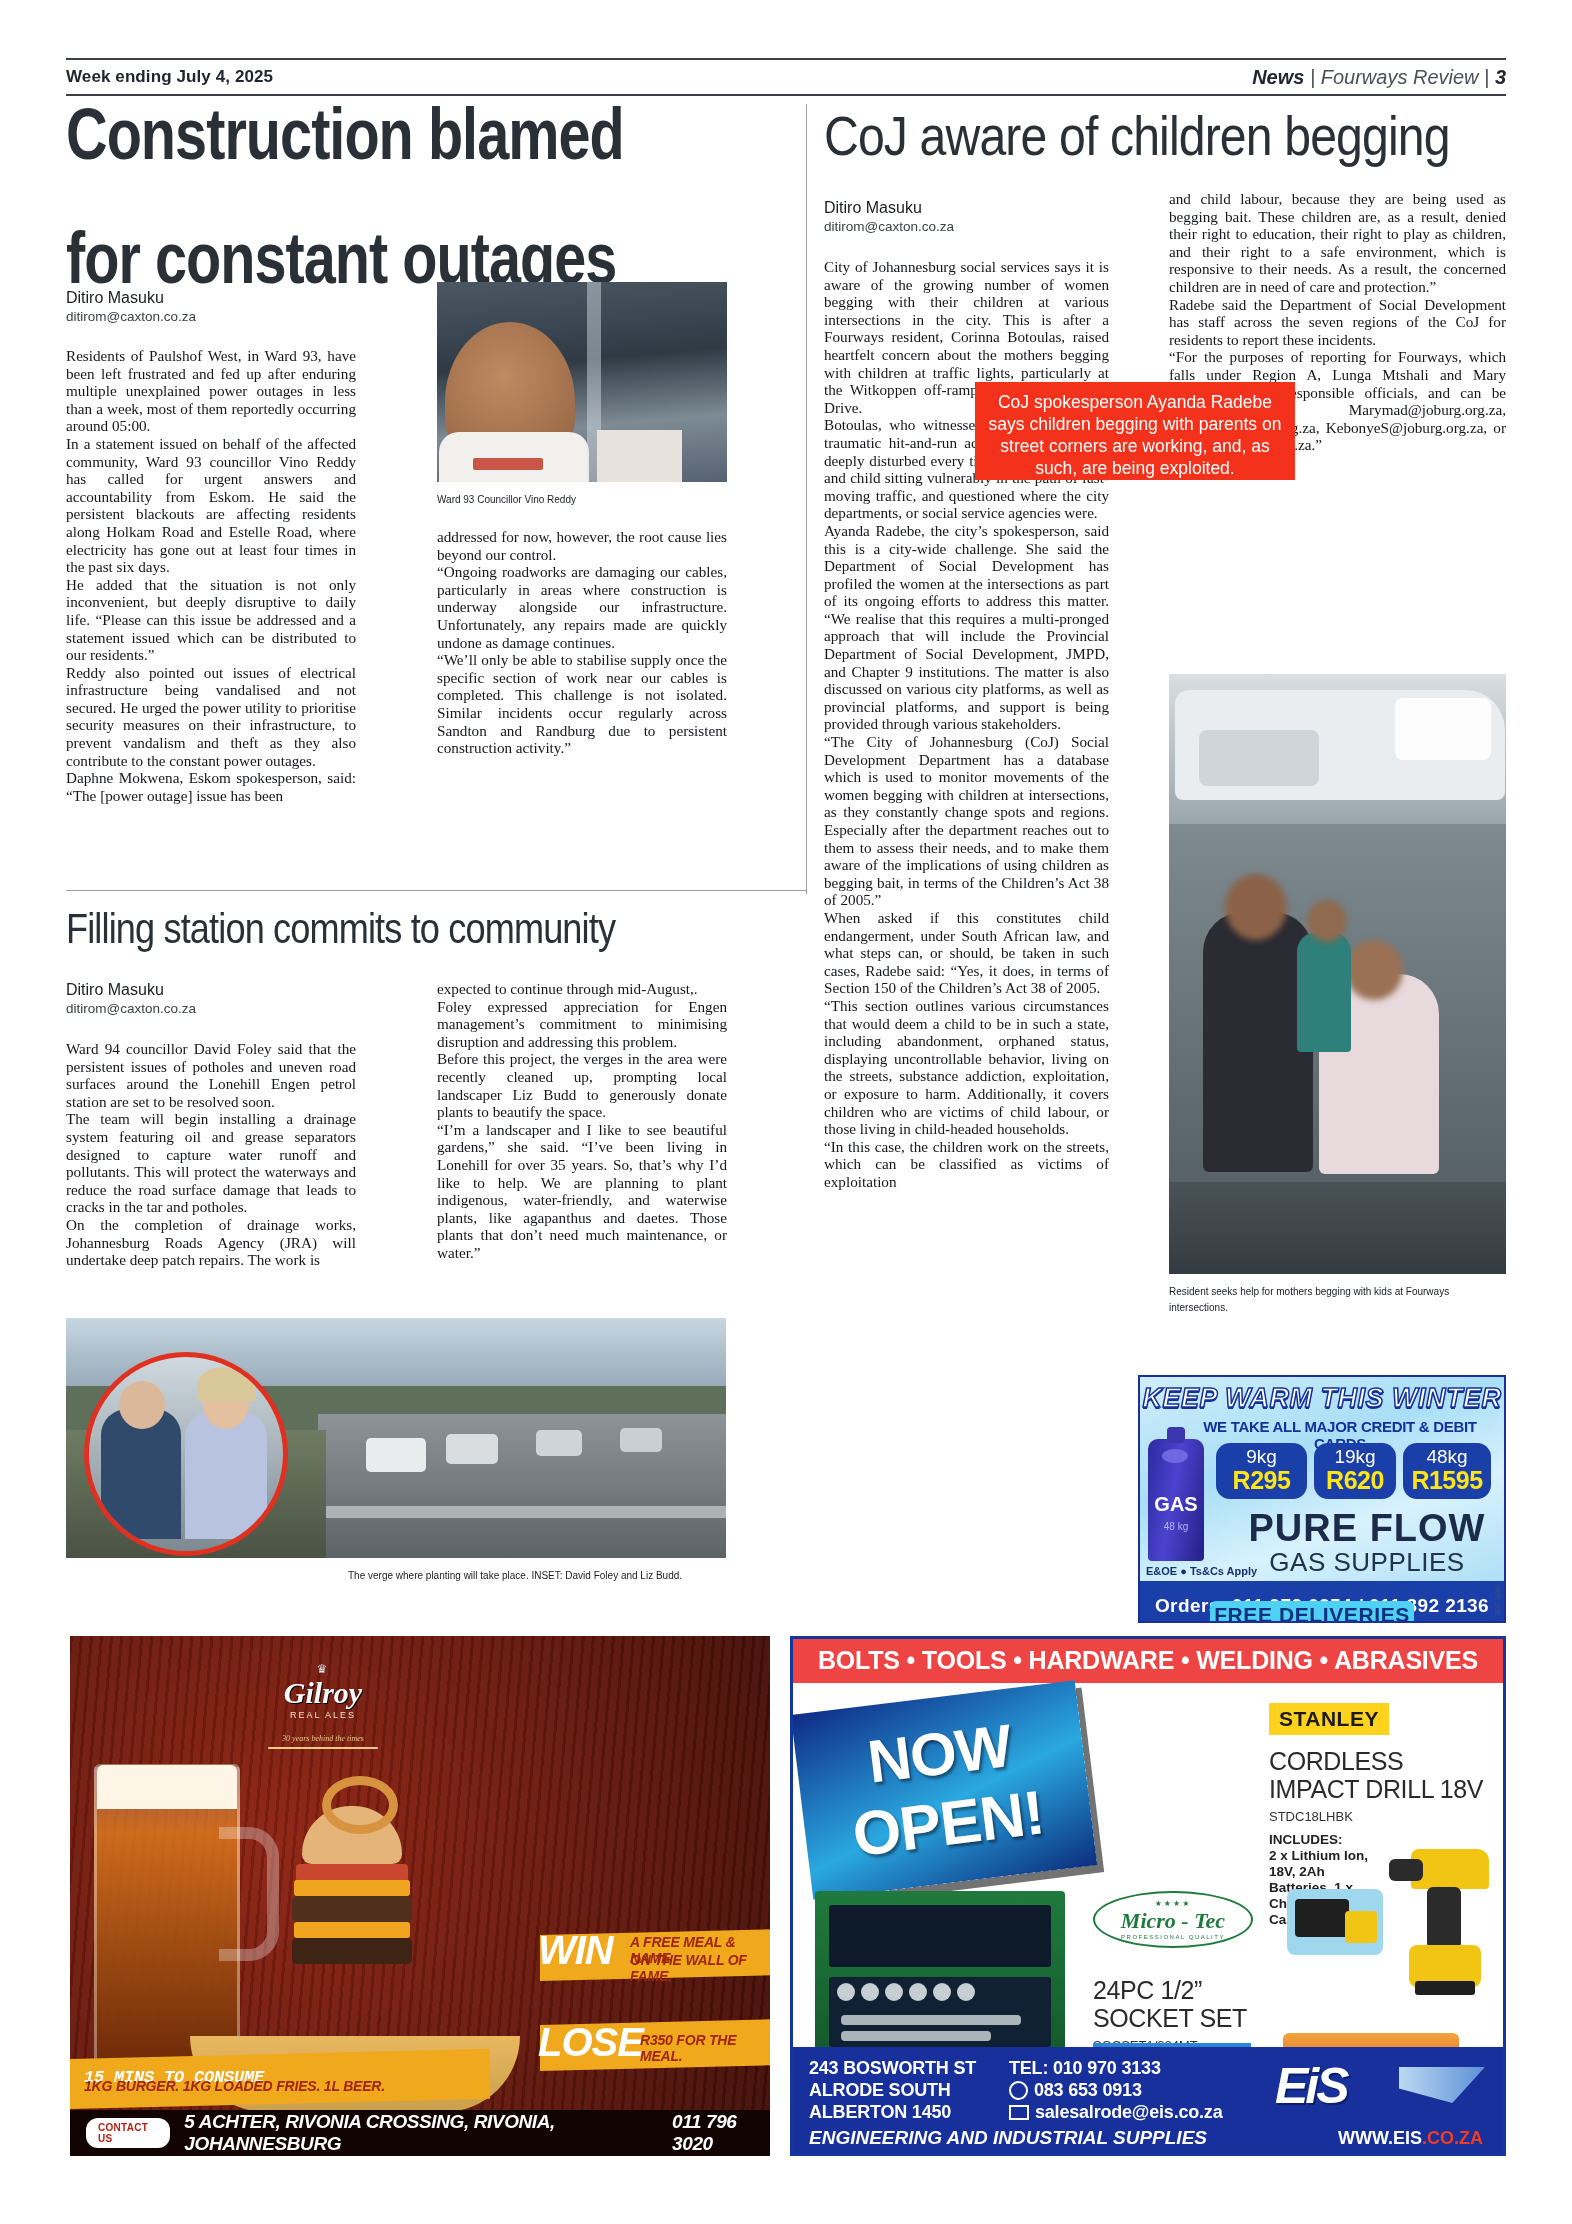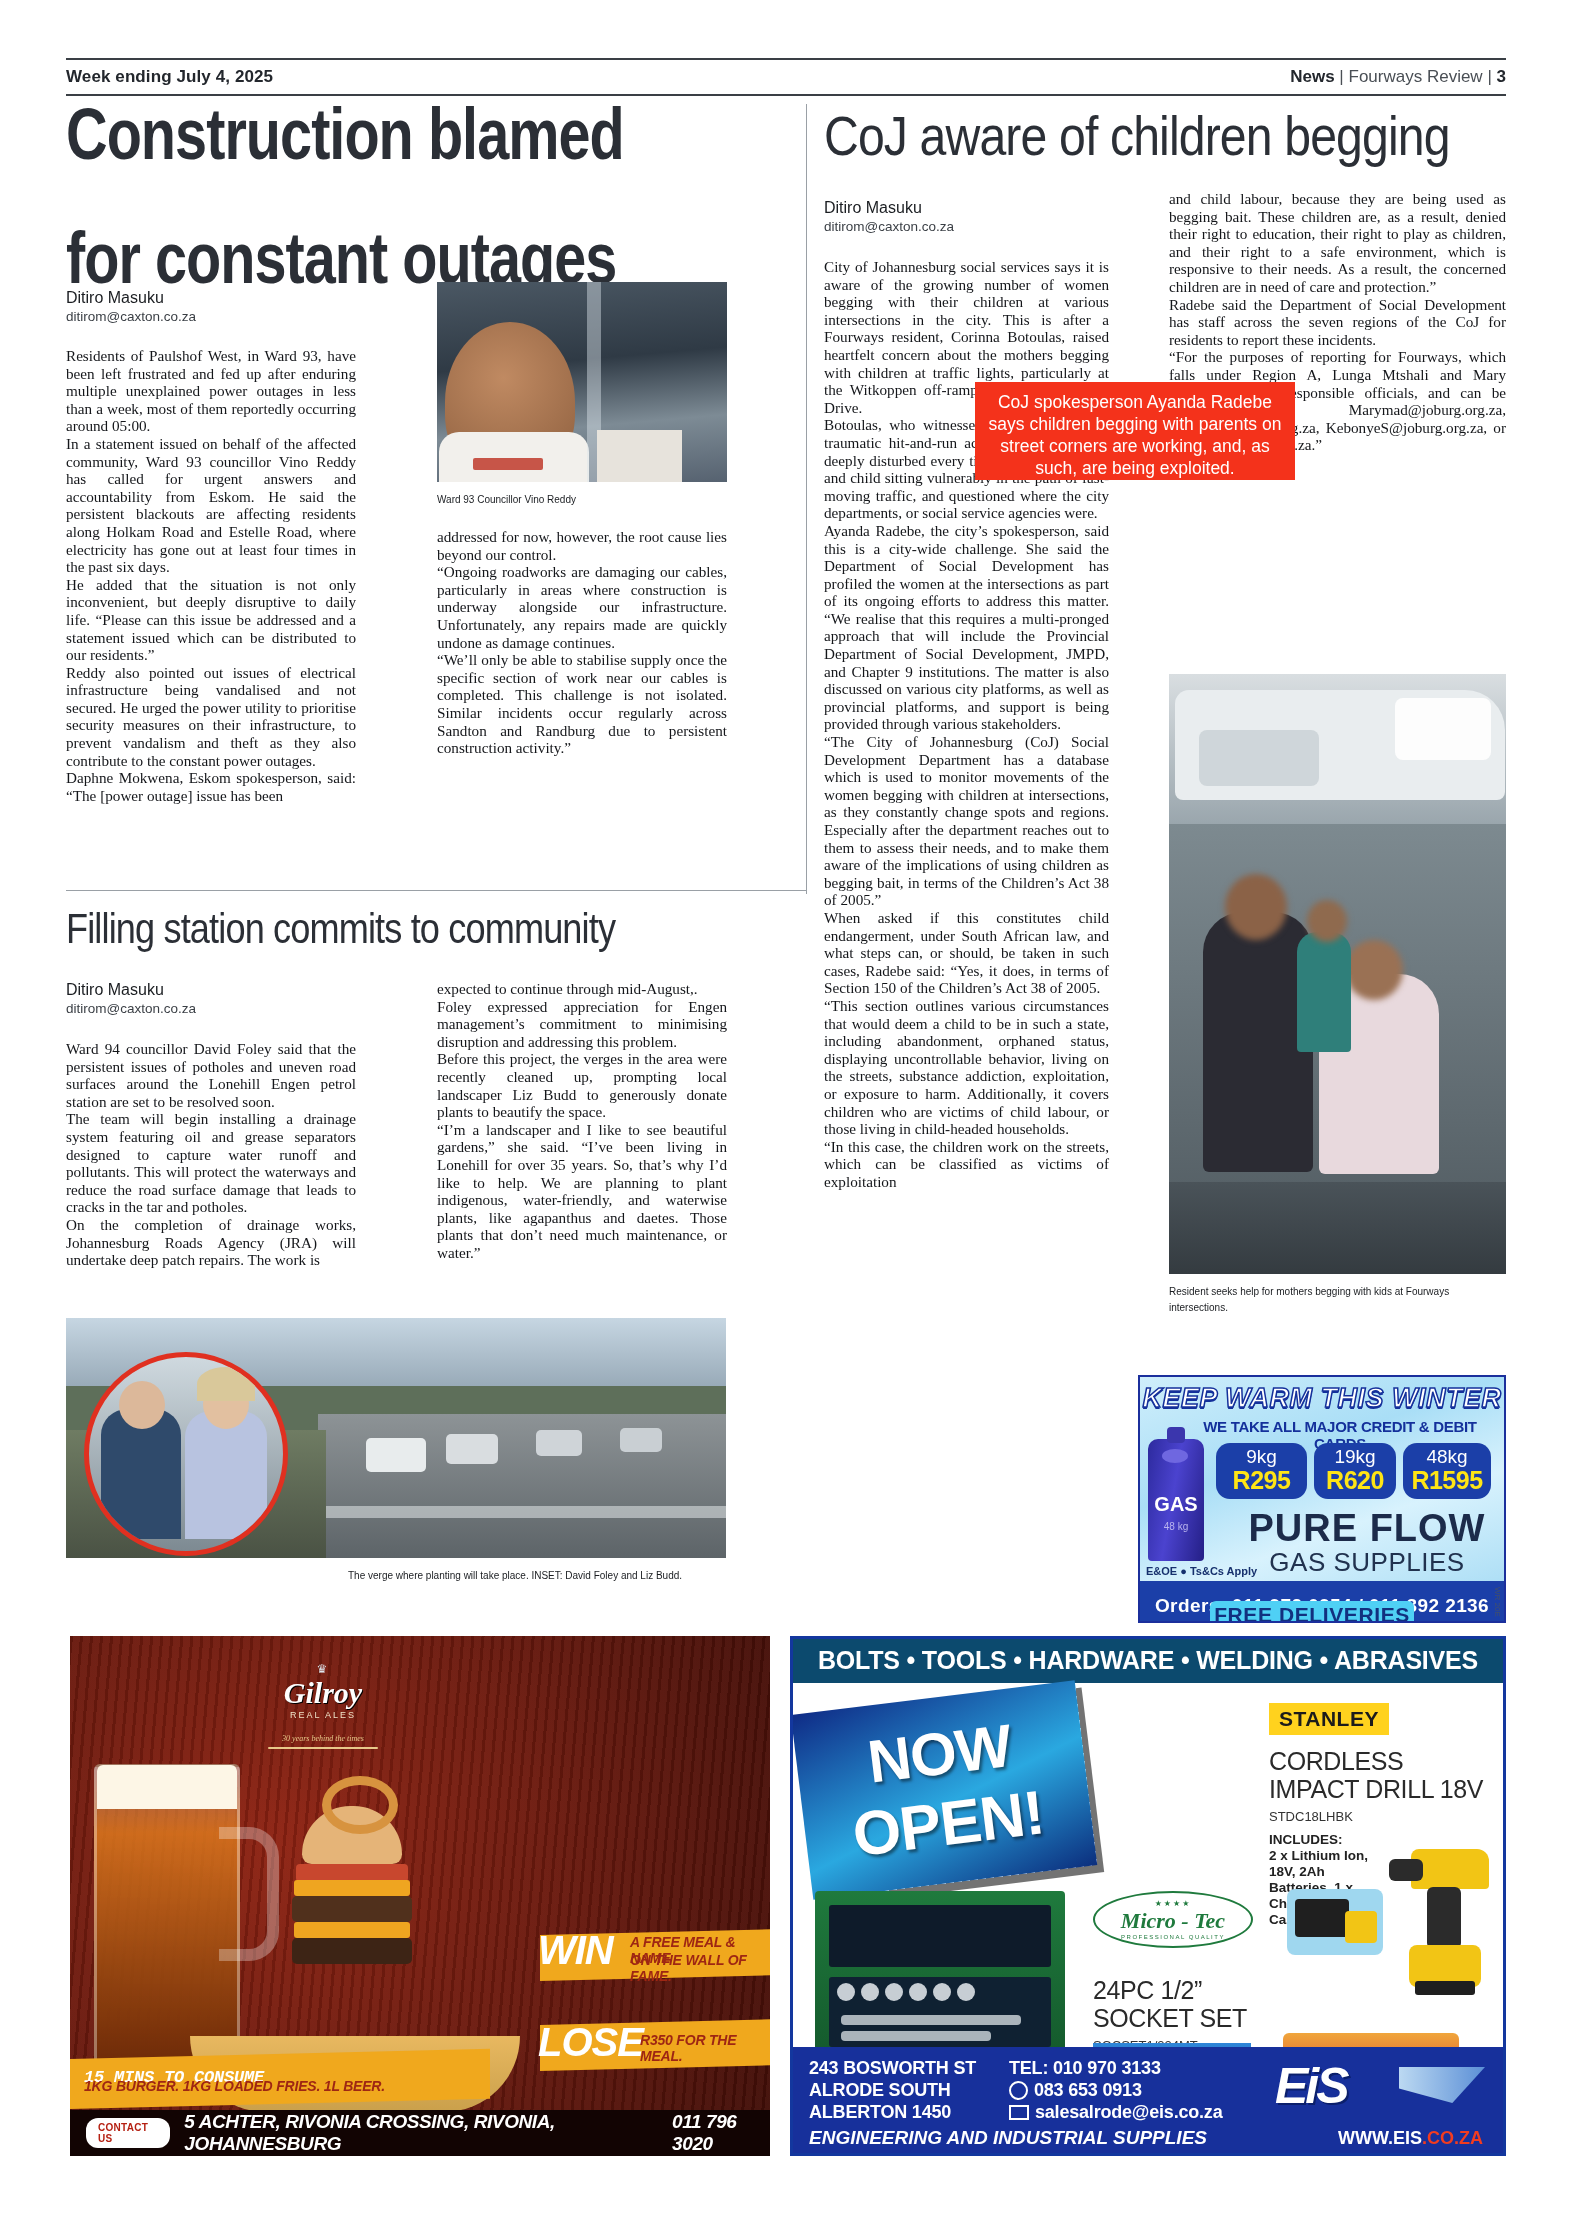--- a/index.html
+++ b/index.html
@@ -4,21 +4,21 @@
 <style>
   html,body{margin:0;padding:0;background:#fff;}
   body{width:1572px;height:2224px;font-family:"Liberation Serif",serif;color:#111;}
   .page{position:relative;width:1572px;height:2224px;background:#fff;overflow:hidden;}
 
   
   .masthead{position:absolute;left:66px;top:58px;width:1440px;height:34px;
     border-top:2px solid #3a3f45;border-bottom:2px solid #3a3f45;
     display:flex;align-items:center;justify-content:space-between;}
   .masthead .left{font-family:"Liberation Sans",sans-serif;font-weight:bold;font-size:17px;color:#23272d;letter-spacing:.1px;}
-  .masthead .right{font-family:"Liberation Sans",sans-serif;font-size:17px;color:#4a4f55;}
+  .masthead .right{font-family:"Liberation Sans",sans-serif;font-size:20px;color:#4a4f55;font-style:italic;}
   .masthead .right b{color:#23272d;}
   .body-col{font-family:"Liberation Serif",serif;font-size:15.2px;line-height:17.6px;text-align:justify;color:#14161a;}
   .byline{font-family:"Liberation Sans",sans-serif;font-size:16px;line-height:19px;color:#1a1d21;}
   .byline .mail{font-size:13.5px;color:#3a3f45;}
 
   
   .hl-cond{font-family:"Liberation Sans",sans-serif;font-weight:bold;color:#2b2f36;
      letter-spacing:-1.2px;line-height:.86;transform:scaleX(.80);transform-origin:left top;}
   .hl-light{font-family:"Liberation Sans",sans-serif;font-weight:normal;color:#2b2f36;
      letter-spacing:-1px;line-height:1;transform:scaleX(.86);transform-origin:left top;}
@@ -63,21 +63,21 @@
   .b-white{color:#fff;}
   .b-yellow{color:#f5a71f;}
   .bar-yellow{position:absolute;background:#f0a81d;transform:skewY(-1.4deg);}
   .b-small{font-family:"Liberation Sans",sans-serif;font-weight:bold;font-style:italic;font-size:14px;letter-spacing:-.2px;}
   .burger-footer{position:absolute;left:0;right:0;bottom:0;height:46px;background:#120403;display:flex;align-items:center;gap:14px;padding-left:16px;}
   .contactus{background:#fff;color:#b52012;border-radius:12px;font-family:"Liberation Sans",sans-serif;font-weight:bold;font-size:10px;padding:4px 12px;letter-spacing:.3px;}
   .bfoot-txt{font-family:"Liberation Sans",sans-serif;font-weight:bold;font-style:italic;color:#fff;font-size:19px;letter-spacing:-.4px;}
 
   
   .eis{background:#fff;border:3px solid #13379e;box-sizing:border-box;}
-  .eis-top{background:#0c4a6e;color:#fff;font-family:"Liberation Sans",sans-serif;font-weight:bold;
+  .eis-top{background:#ef4444;color:#fff;font-family:"Liberation Sans",sans-serif;font-weight:bold;
     font-size:25px;text-align:center;letter-spacing:-.2px;}
   .eis-bottom{position:absolute;left:0;right:0;bottom:0;background:#17309b;color:#fff;}
   .eis-addr{font-family:"Liberation Sans",sans-serif;font-weight:bold;font-size:18px;line-height:22px;letter-spacing:-.2px;}
   .eis-tag{font-family:"Liberation Sans",sans-serif;font-weight:bold;font-style:italic;font-size:19px;}
   .eis-url{font-family:"Liberation Sans",sans-serif;font-weight:bold;font-size:18px;}
   .nowopen{position:absolute;background:linear-gradient(160deg,#0f2b86,#2aa8e0 55%,#0c2f7e);
     transform:rotate(-7deg);box-shadow:6px 8px 0 rgba(0,0,0,.55);}
   .nowopen span{display:block;font-family:"Liberation Sans",sans-serif;font-weight:bold;color:#fff;
     text-align:center;letter-spacing:-1px;text-shadow:2px 3px 3px rgba(0,0,0,.45);}
   .stanley{background:#ffd21e;color:#1b1b1b;font-family:"Liberation Sans",sans-serif;font-weight:bold;font-size:21px;

